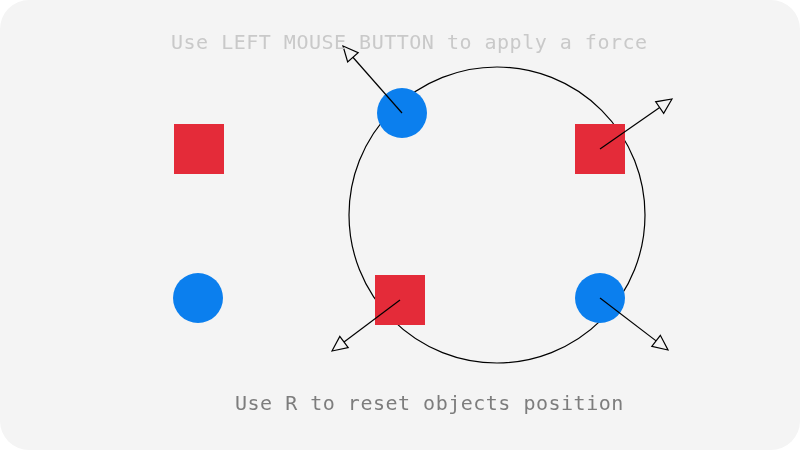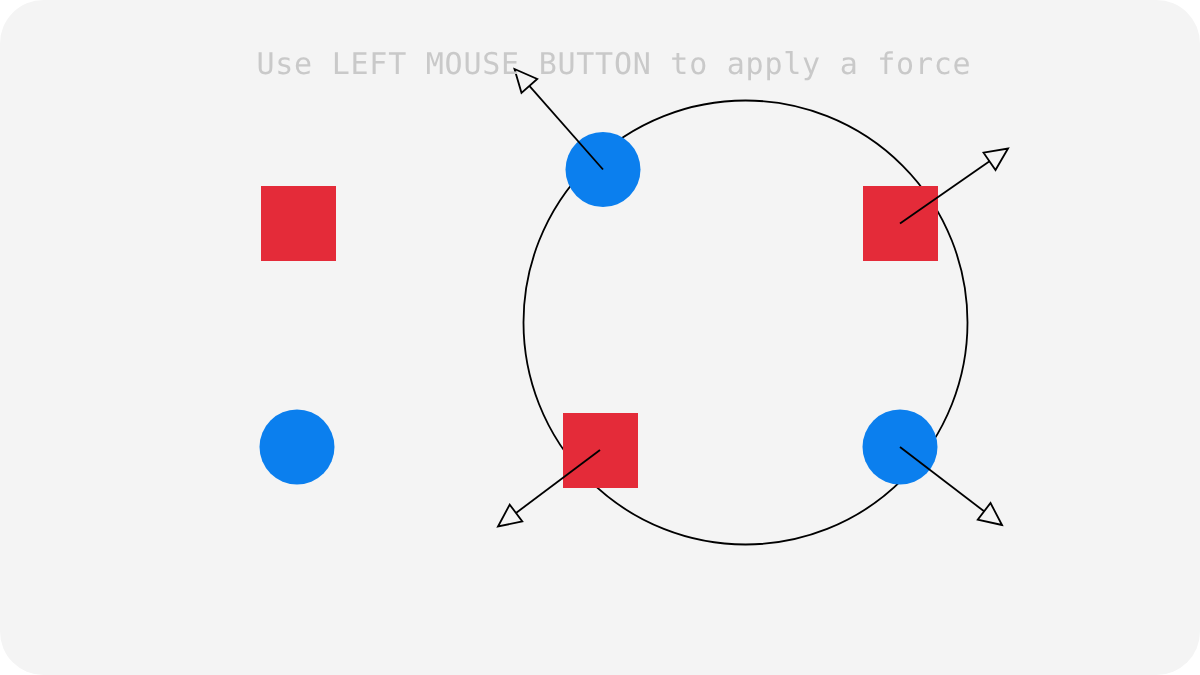--- a/index.html
+++ b/index.html
@@ -85,14 +85,15 @@
 
       <g>
         <line x1="600" y1="298" x2="656.084632505342" y2="340.888248386438" stroke="#000000" stroke-width="1.2"></line>
         <polygon points="668,350 651.8324817523464,346.4487532172784 660.3367832583376,335.32774355559764" fill="none" stroke="#000000" stroke-width="1.2"></polygon>
       </g>
     </g>
   </svg>
 
   <div class="hint-text" id="hint-top" style="color: rgb(201, 201, 201);">Use LEFT MOUSE BUTTON to apply a force</div>
 
+  <div class="hint-text" id="hint-bottom" style="color: rgb(125, 125, 125);">Use R to reset objects position</div>
 
 </div>
 
 </body></html>

